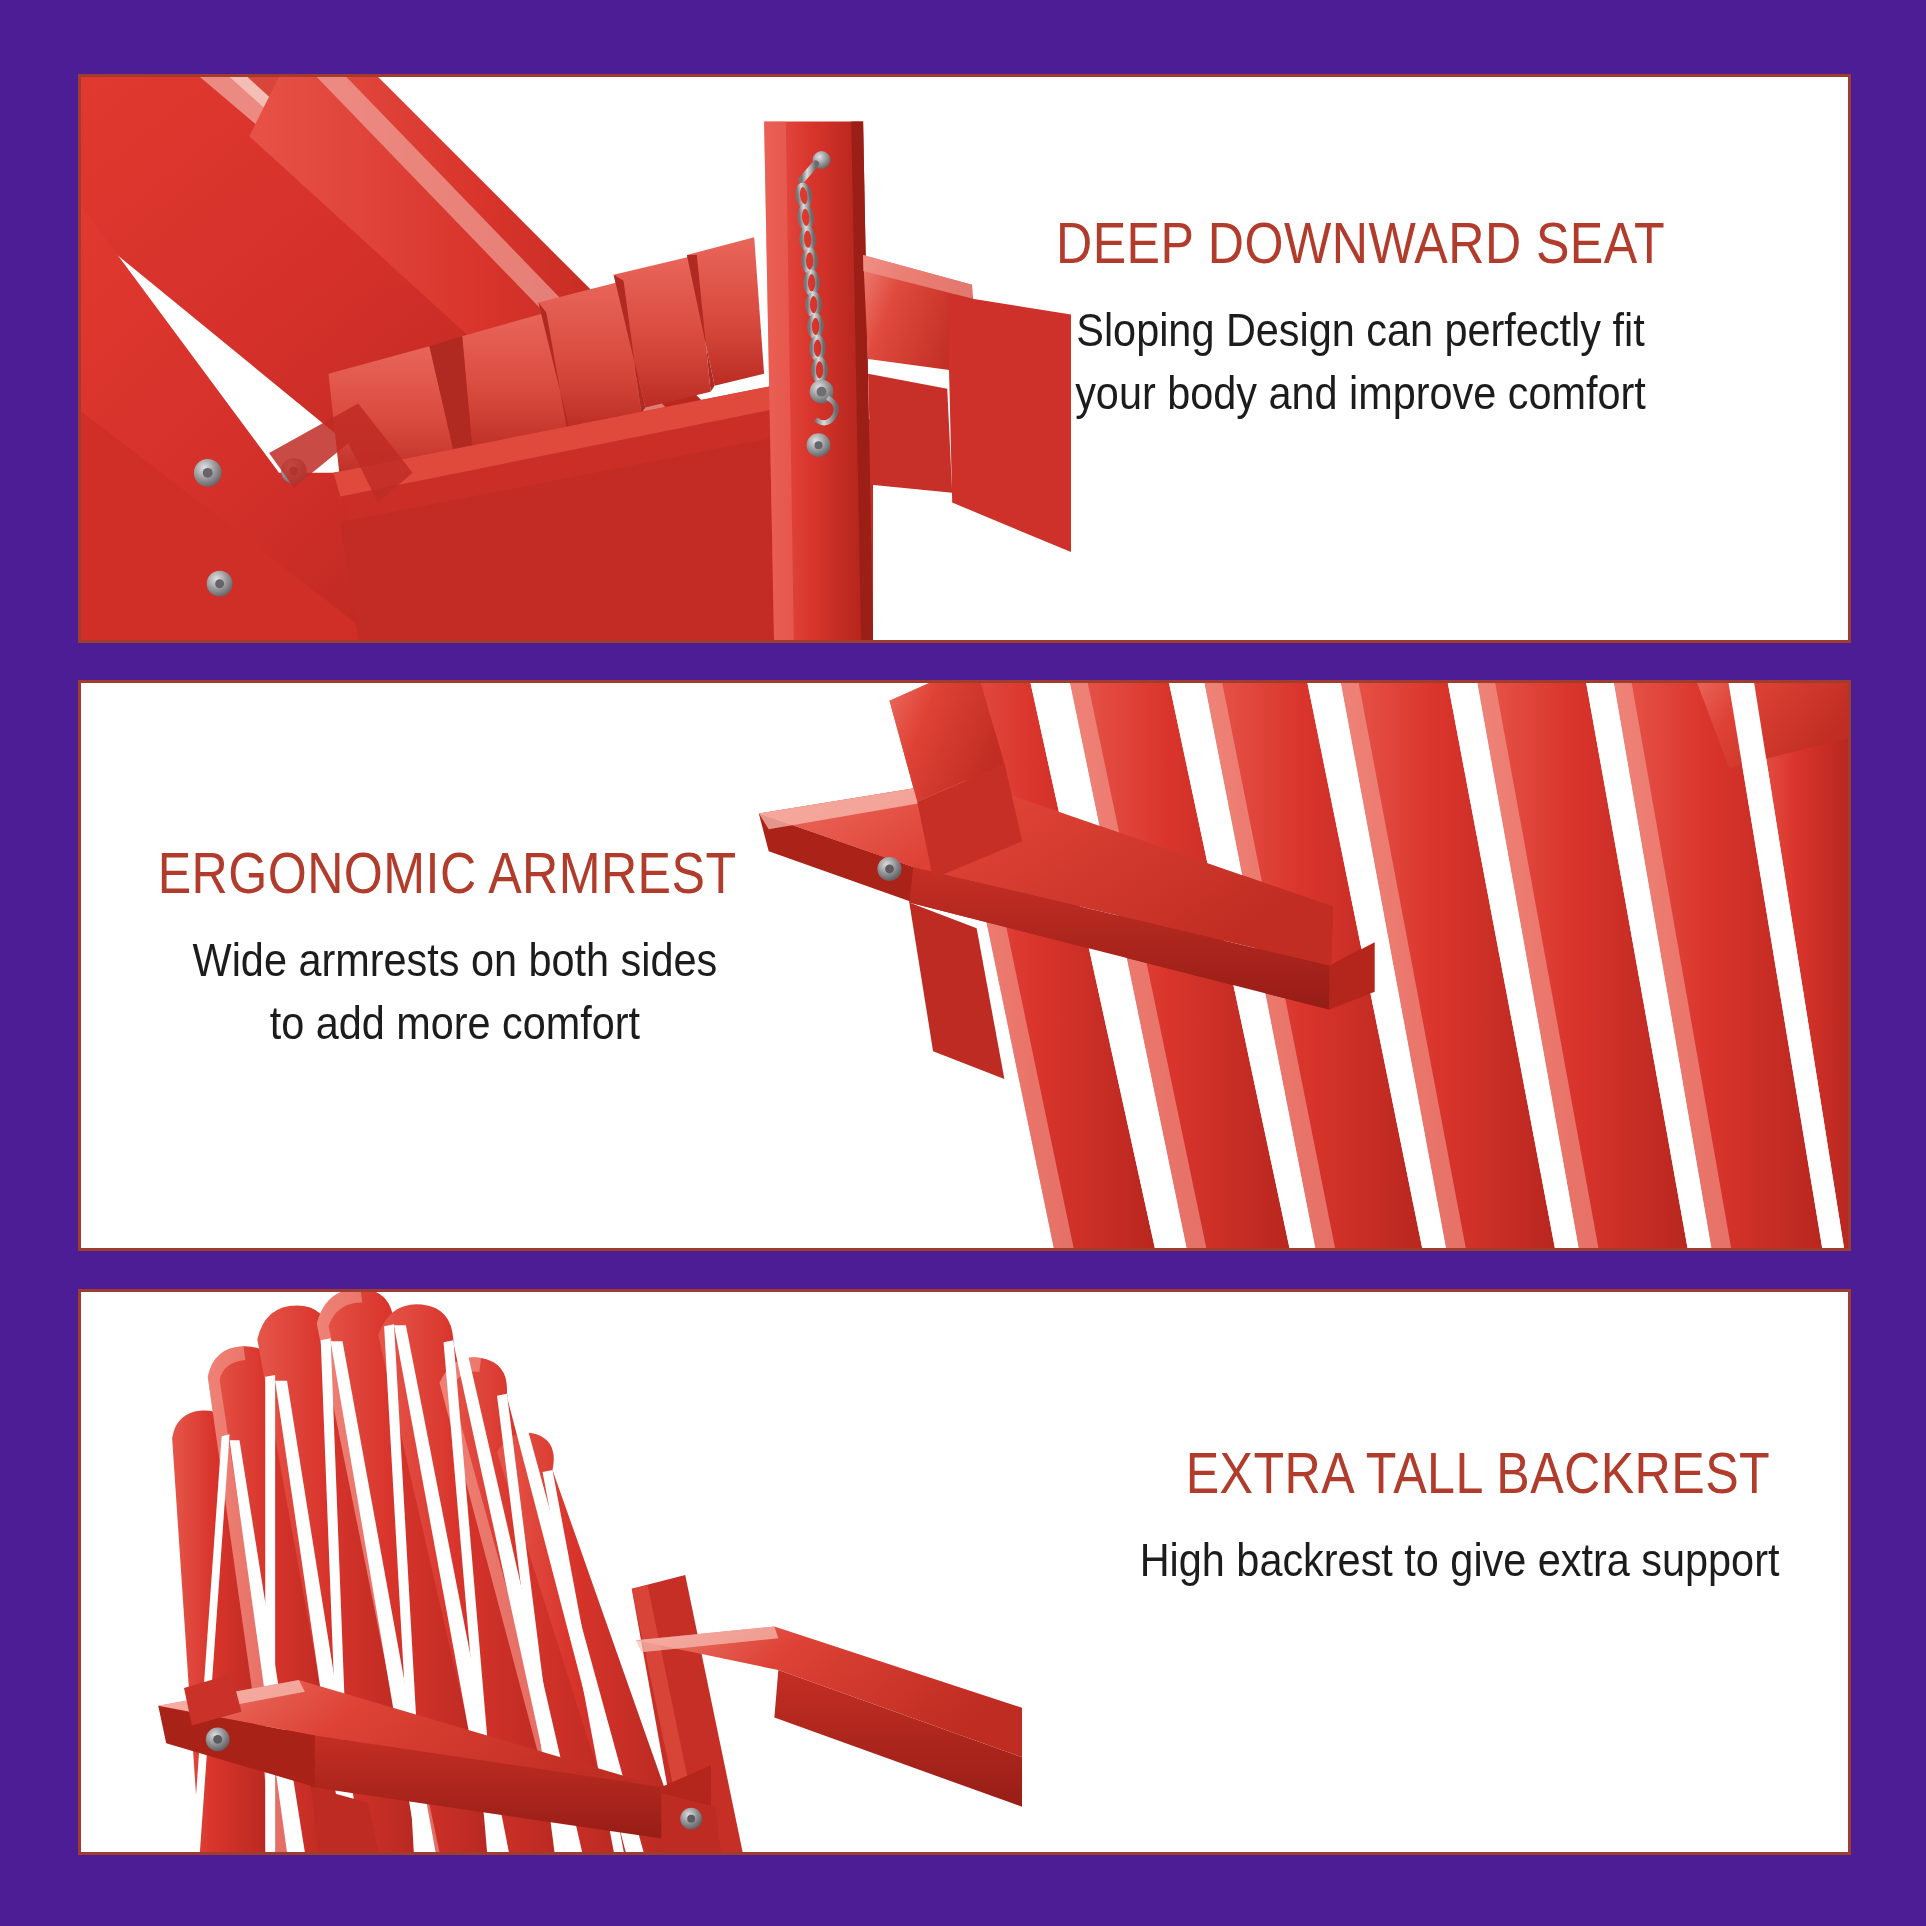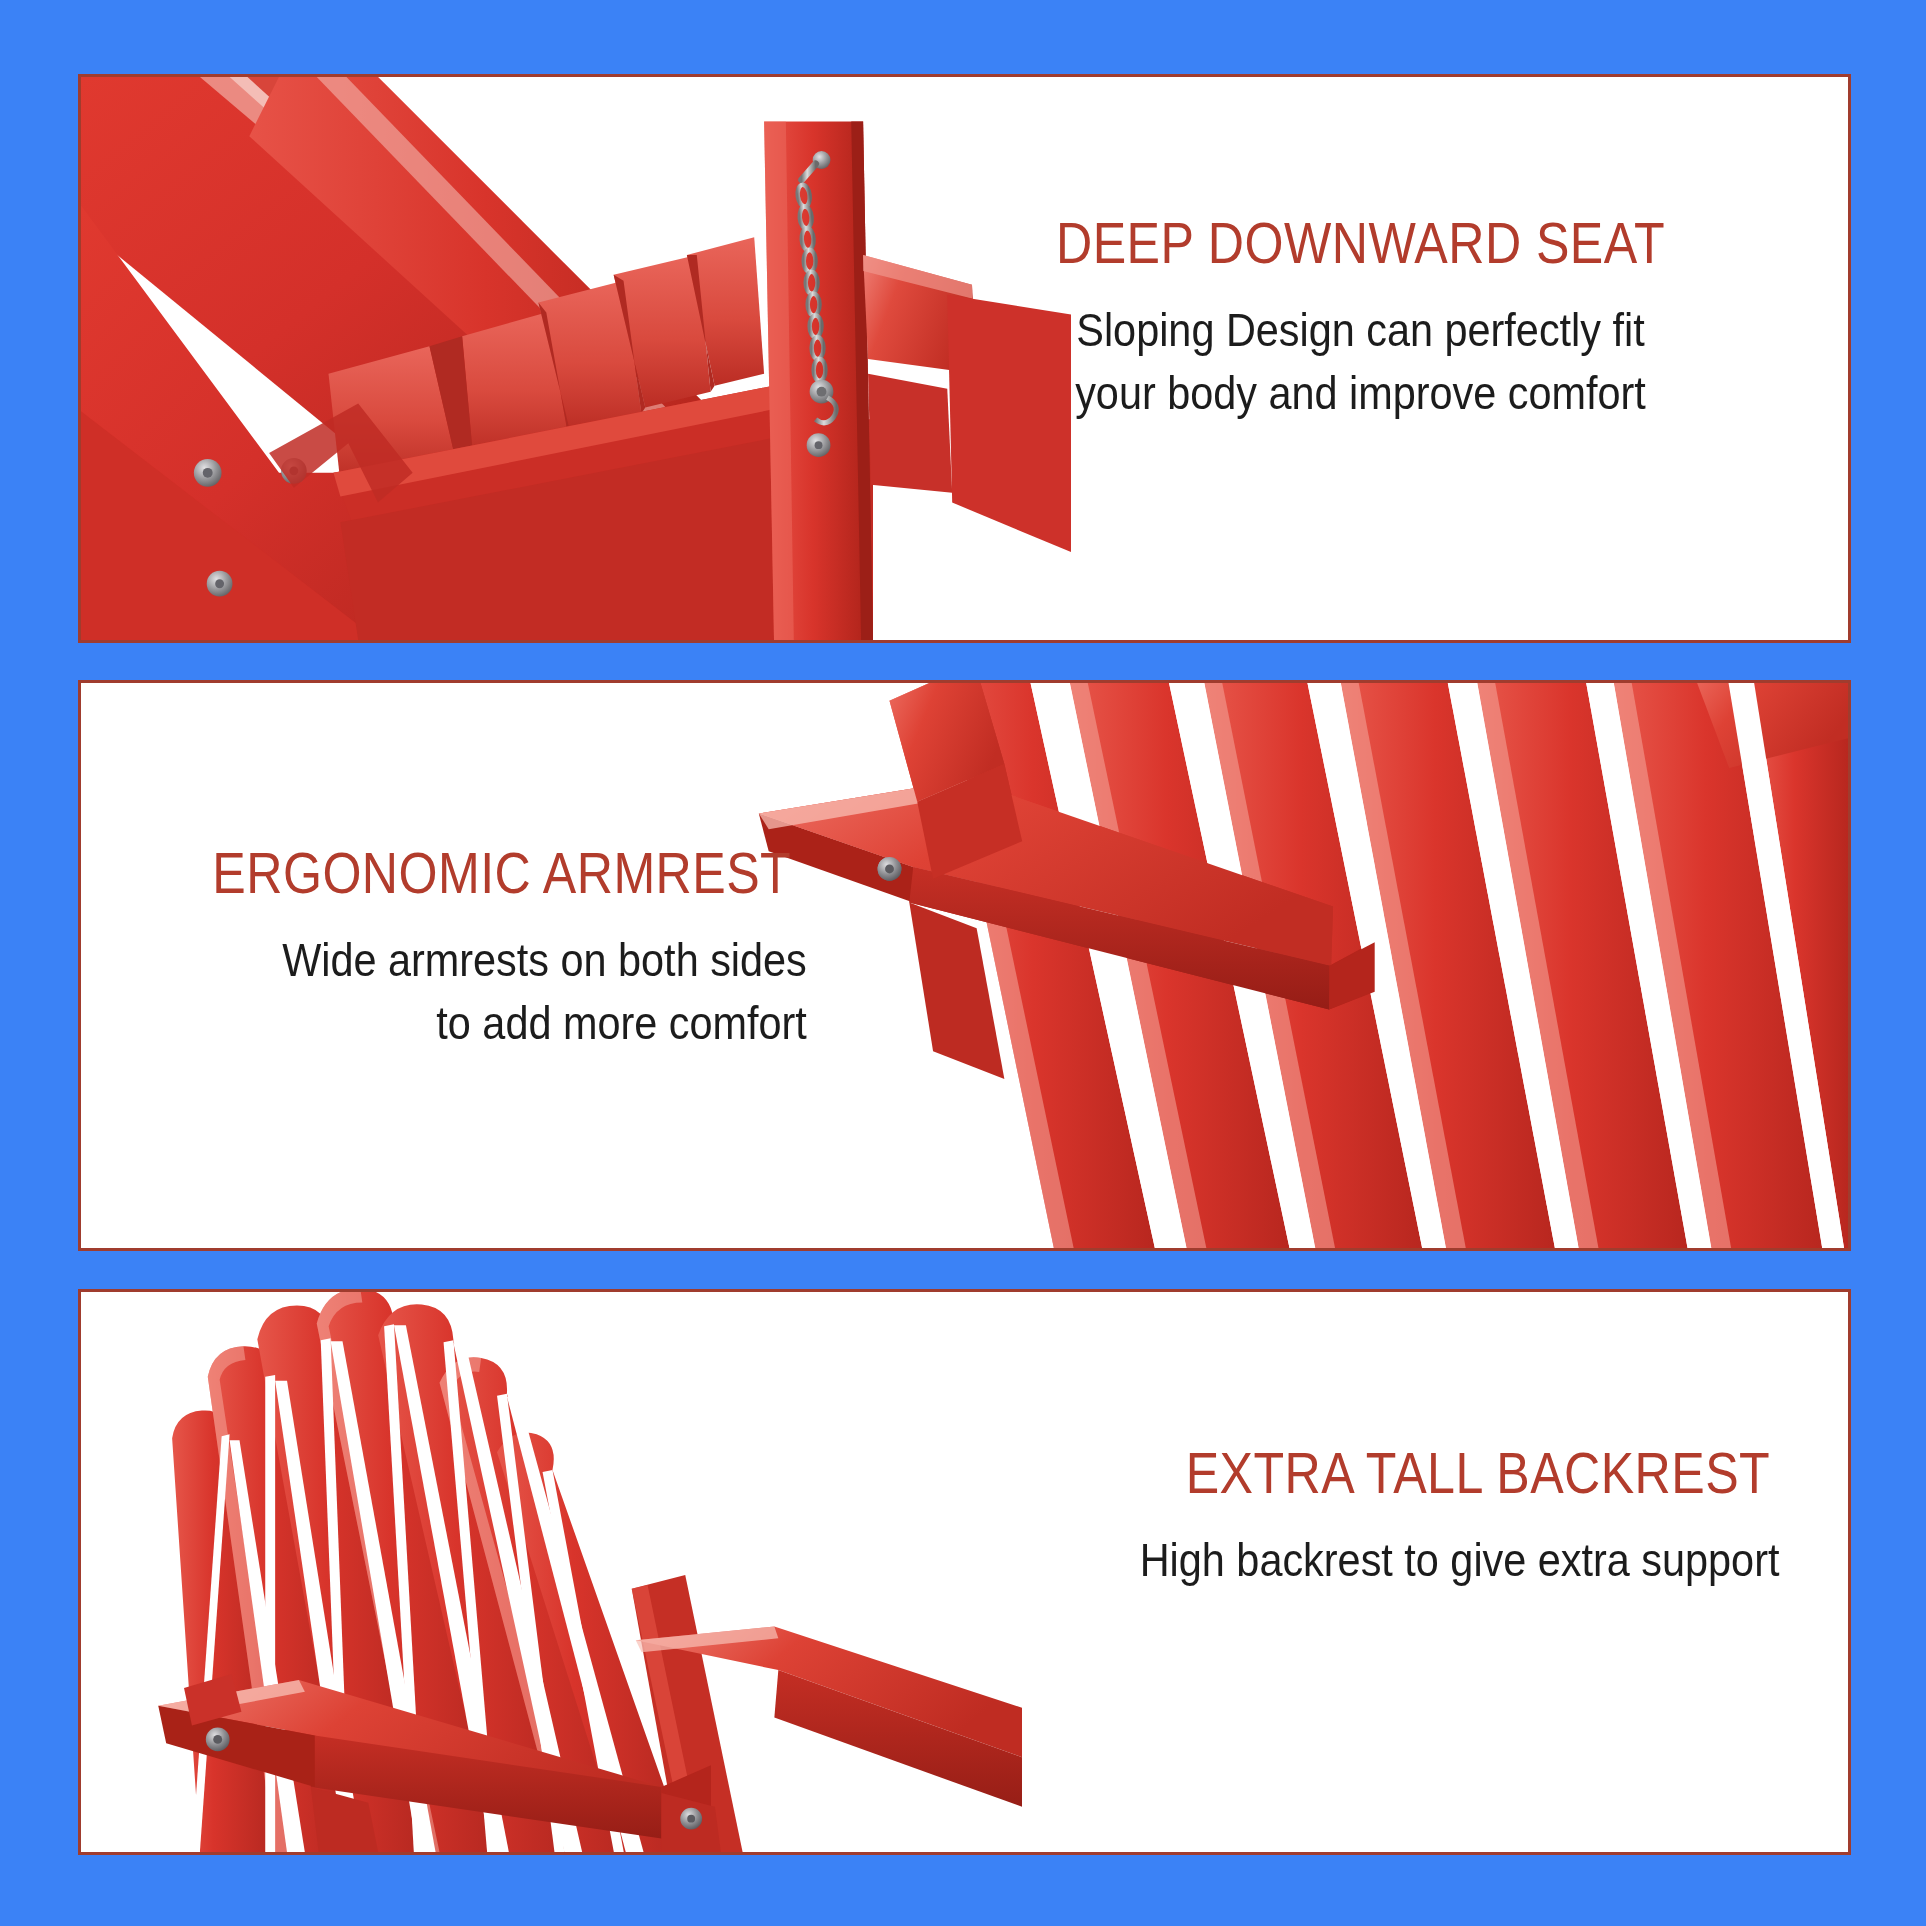--- a/index.html
+++ b/index.html
@@ -14,21 +14,21 @@
     font-family: "Liberation Sans", sans-serif;
     overflow: hidden;
     position: relative;
   }
 
   .infographic {
     position: absolute;
     left: 0; top: 0;
     width: 1927px;
     height: 1927px;
-    background: #3b82f6;
+    background: #4c1d95;
   }
 
   
   .panel {
     position: absolute;
     box-sizing: border-box;
     border: 3px solid #a03c2e;
     background: #ffffff;
     overflow: hidden;
   }
@@ -47,21 +47,21 @@
   #photo-1 { left: 0;   width: 990px; }
   #photo-2 { right: 0;  width: 1109px; }
   #photo-3 { left: 0;   width: 941px;  }
 
   
   .text-block {
     position: absolute;
     box-sizing: border-box;
   }
   #text-1 { right: 22px; top: 134px;  width: 931px; text-align: center; }
-  #text-2 { left: 22px;  top: 158px;  width: 782px; text-align: right;   }
+  #text-2 { left: 22px;  top: 158px;  width: 782px; text-align: center;   }
   #text-3 { right: 22px; top: 149px;  width: 931px; text-align: right; }
 
   .feature-heading {
     color: #b23c2c;
     font-size: 57px;
     font-weight: 400;
     letter-spacing: 0.5px;
     line-height: 1.15;
     margin: 0 0 22px 0;
     white-space: nowrap;

